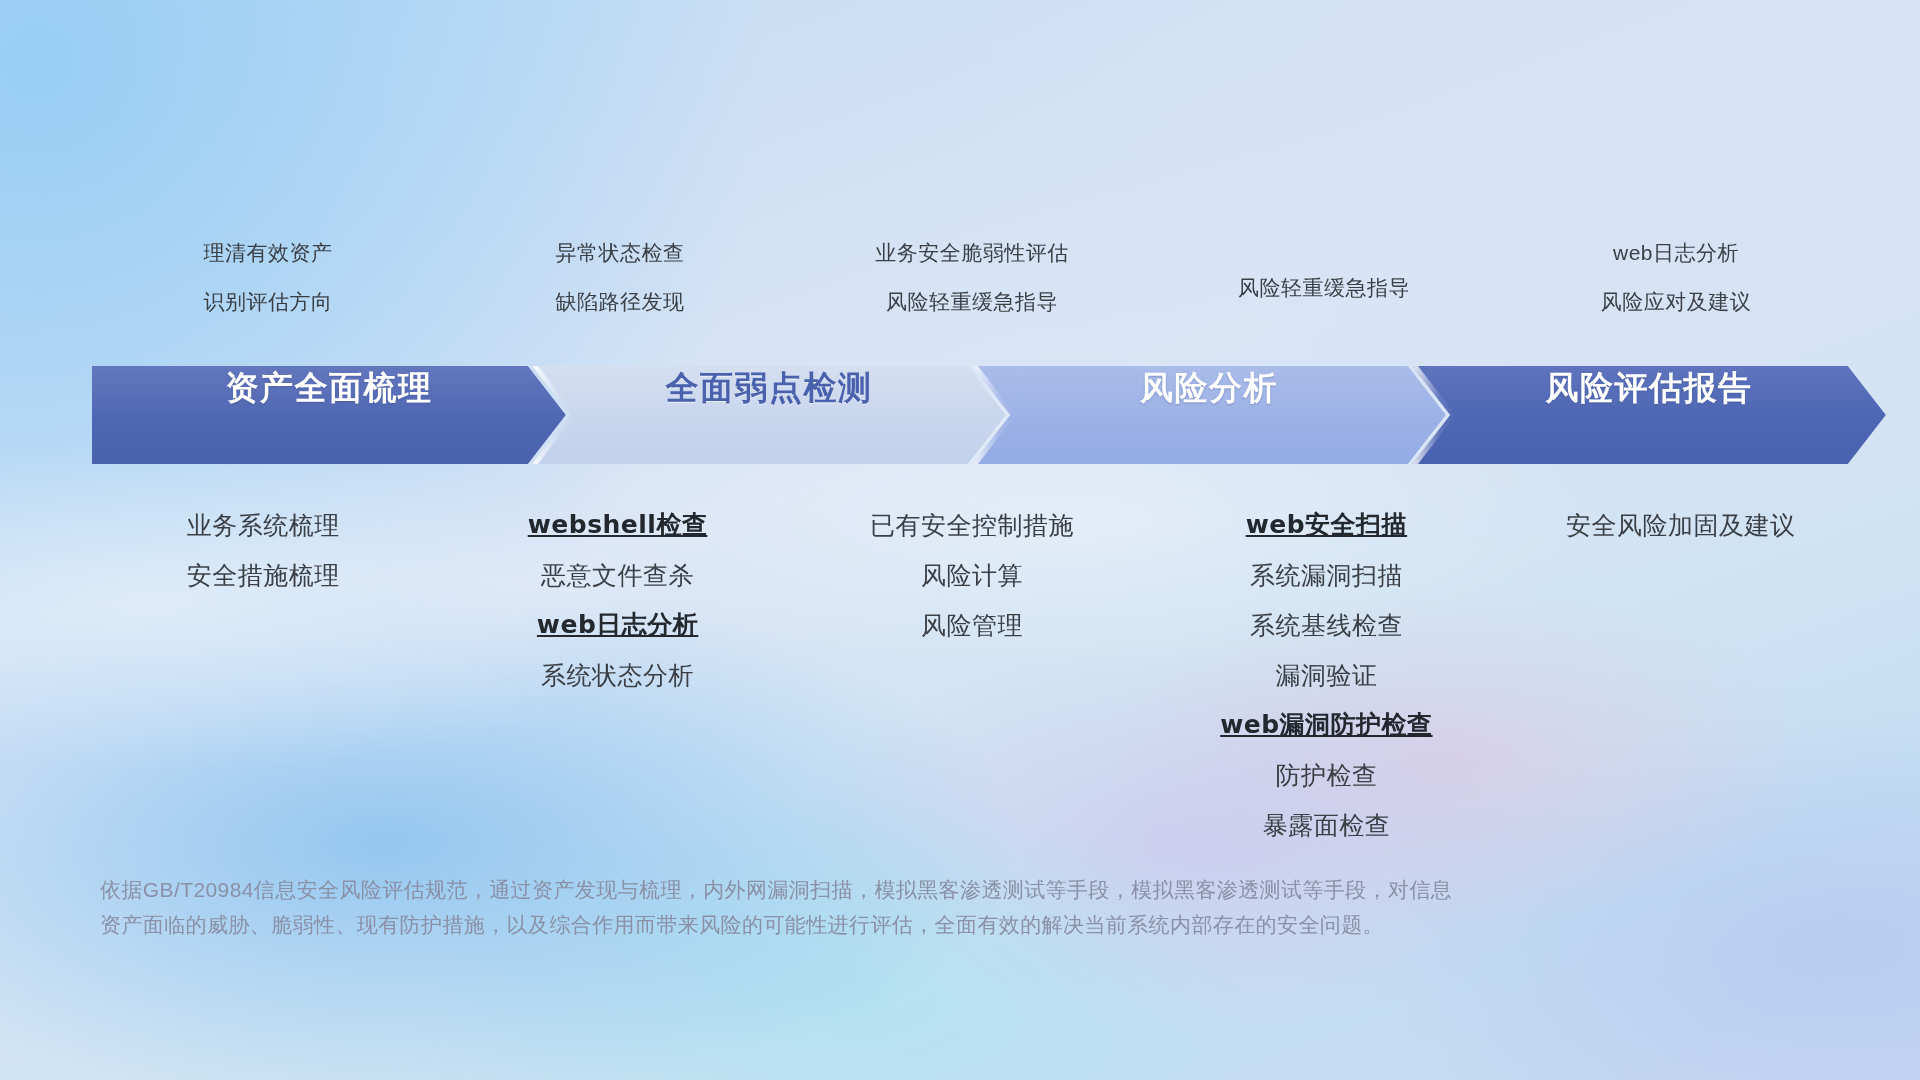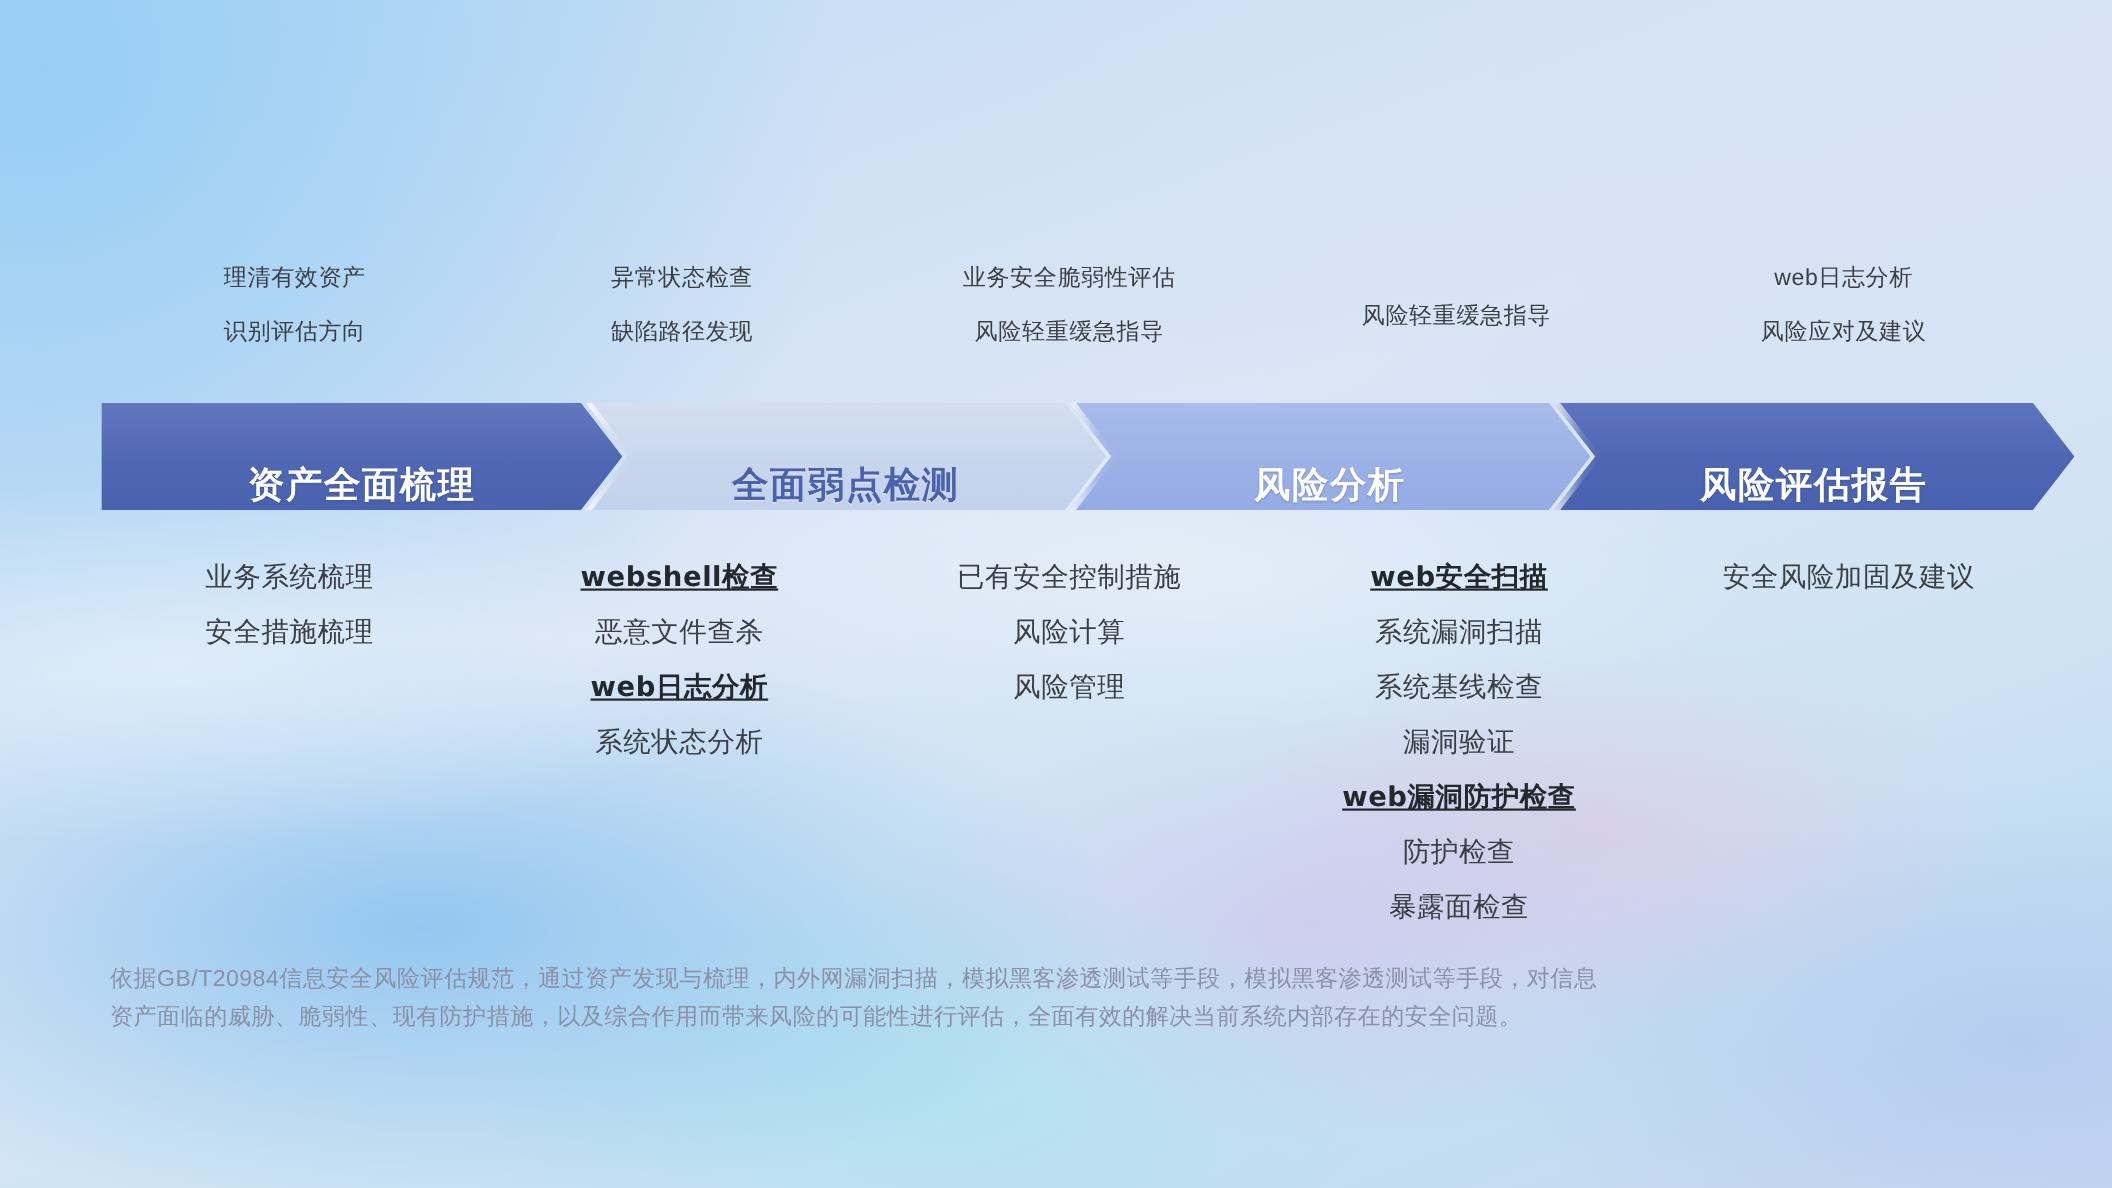--- a/index.html
+++ b/index.html
@@ -76,21 +76,21 @@
     width: 1760px;
     height: 98px;
     display: flex;
   }
   .chev {
     position: relative;
     flex: 1 1 0;
     height: 98px;
     margin-right: -34px;
     display: flex;
-    align-items: flex-end;
+    align-items: flex-start;
     justify-content: center;
     clip-path: polygon(0 0, calc(100% - 38px) 0, 100% 50%, calc(100% - 38px) 100%, 0 100%, 38px 50%);
   }
   .chev:first-child {
     clip-path: polygon(0 0, calc(100% - 38px) 0, 100% 50%, calc(100% - 38px) 100%, 0 100%);
   }
   .chev-inner {
     position: absolute;
     inset: 0;
     clip-path: inherit;

